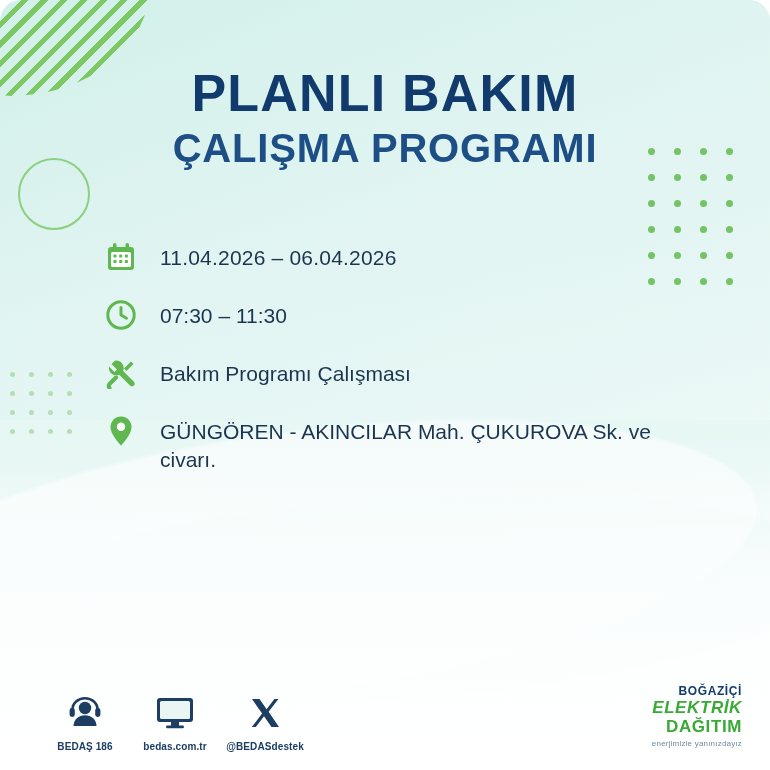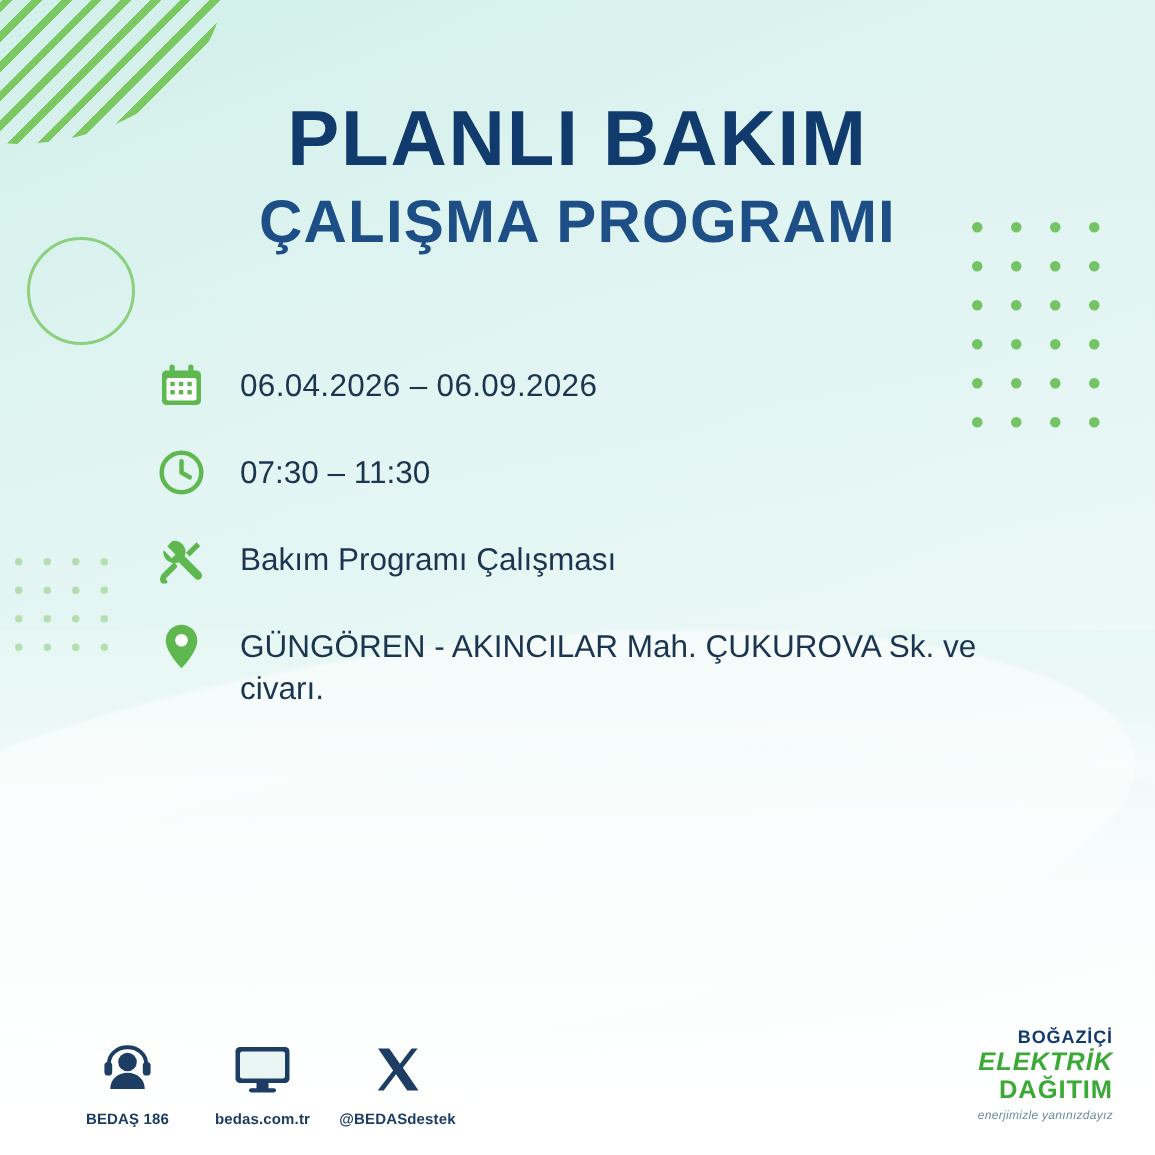--- a/index.html
+++ b/index.html
@@ -12,20 +12,21 @@
     font-family: "Liberation Sans", sans-serif;
     background: #ffffff;
     overflow: hidden;
   }
   .poster {
     position: relative;
     width: 770px;
     height: 770px;
     overflow: hidden;
     background: linear-gradient(170deg, #e9f7f4 0%, #e4f3f1 25%, #eaf7f6 50%, #f2fbfa 70%, #ffffff 100%);
+    border-radius: 21px;
   }
   
   .wash-a {
     position: absolute;
     left: -80px; top: -40px;
     width: 960px; height: 560px;
     background: linear-gradient(160deg, rgba(205,238,232,0.95) 0%, rgba(223,245,241,0.7) 45%, rgba(241,252,250,0.2) 100%);
     pointer-events: none;
   }
   .wash-b {
@@ -211,21 +212,20 @@
     letter-spacing: .6px;
   }
   .brand-l1 { font-size: 12px; color: #123b6d; }
   .brand-l2 { font-size: 17px; color: #3aa935; margin-top: 2px; font-style: italic; }
   .brand-l3 { font-size: 17px; color: #3aa935; margin-top: 2px; }
   .brand-slogan {
     margin-top: 5px;
     font-size: 8px;
     color: #6d8aa3;
     letter-spacing: .2px;
-    font-style: italic;
   }
 </style>
 </head>
 <body>
 
 <div class="poster">
 
   <div class="wash-a"></div>
   <div class="wash-b"></div>
   <div class="swoosh swoosh2"></div>
@@ -300,21 +300,21 @@
           <g fill="#5fb84f">
             <rect x="8.5" y="13.5" width="3" height="3" rx="0.6"></rect>
             <rect x="14.2" y="13.5" width="3" height="3" rx="0.6"></rect>
             <rect x="19.9" y="13.5" width="3" height="3" rx="0.6"></rect>
             <rect x="8.5" y="19" width="3" height="3" rx="0.6"></rect>
             <rect x="14.2" y="19" width="3" height="3" rx="0.6"></rect>
             <rect x="19.9" y="19" width="3" height="3" rx="0.6"></rect>
           </g>
         </svg>
       </div>
-      <div class="info-text">06.04.2026 – 06.09.2026</div>
+      <div class="info-text">11.04.2026 – 06.04.2026</div>
     </div>
 
     <div class="info-row row-time">
       <div class="info-icon">
         <svg width="32" height="32" viewBox="0 0 32 32">
           <circle cx="16" cy="16" r="13.2" fill="none" stroke="#5fb84f" stroke-width="3"></circle>
           <path d="M16 8.5 V16 L21.5 19.2" fill="none" stroke="#5fb84f" stroke-width="3" stroke-linecap="round" stroke-linejoin="round"></path>
         </svg>
       </div>
       <div class="info-text">07:30 – 11:30</div>

